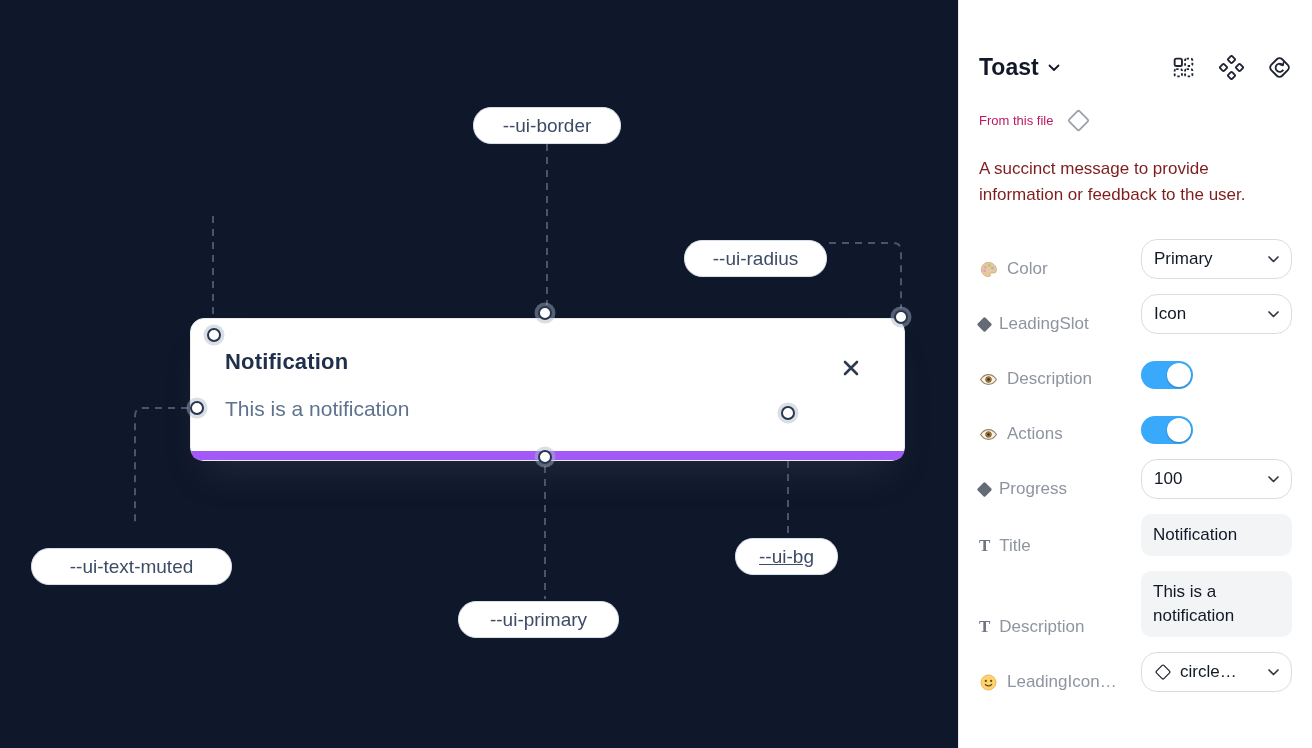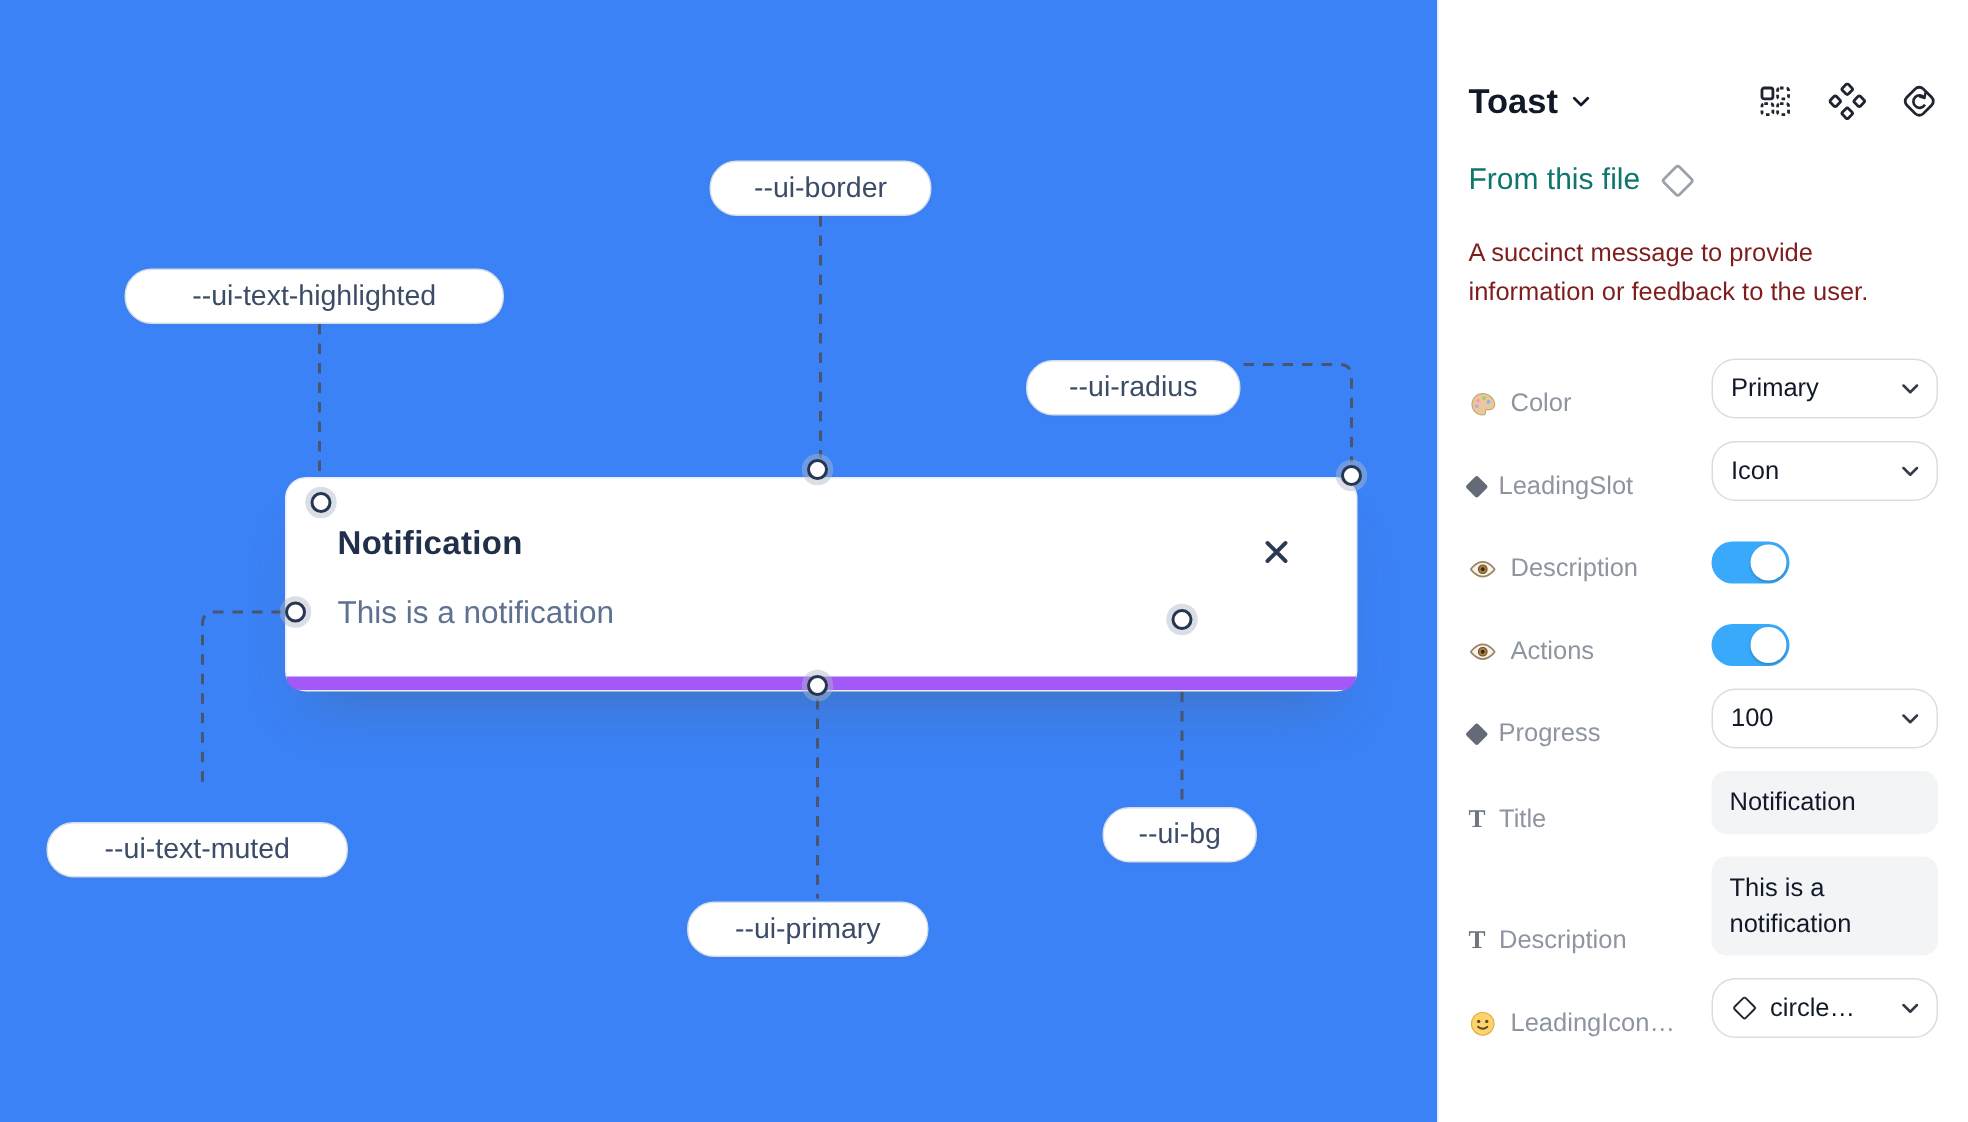--- a/index.html
+++ b/index.html
@@ -35,21 +35,21 @@
   
   .panel { width:354px; flex:0 0 354px; background:#fff; border-left:1px solid #e8eaee;
            padding:54px 20px 0 20px; }
   .panel-header { display:flex; align-items:center; }
   .panel-title { font-size:23px; font-weight:700; color:#111827; }
   .title-caret { margin-left:9px; display:flex; align-items:center; cursor:pointer; }
   .header-icons { margin-left:auto; display:flex; gap:23px; align-items:center; }
   .hicon { background:none; border:none; padding:0; cursor:pointer; display:flex; }
 
   .source-row { margin-top:26px; display:flex; align-items:center; gap:12px; }
-  .source-label { color:#0f766e; font-size:20px; }
+  .source-label { color:#be185d; font-size:13px; }
 
   .panel-desc { margin-top:22px; font-size:17px; line-height:26px; color:#7f1d1d; }
 
   .rows { margin-top:31px; display:flex; flex-direction:column; gap:15px; }
   .row { display:flex; align-items:flex-end; justify-content:space-between; min-height:40px; }
   .row-label { display:flex; align-items:center; gap:9px; color:#8e95a0; font-size:17px; }
   .prop-diamond { width:11px; height:11px; background:#646b76; transform:rotate(45deg);
                   border-radius:1.5px; display:inline-block; }
   .prop-T { font-family:"Liberation Serif", serif; font-weight:700; color:#6e7680;
             font-size:17px; }
@@ -70,39 +70,38 @@
   .field { width:151px; background:#f3f4f6; border-radius:10px; padding:9px 12px;
            font-size:17px; font-weight:500; color:#111827; line-height:24px; min-height:40px;
            display:flex; align-items:center; }
   .field.multiline { align-items:flex-start; }
 </style>
 </head>
 <body>
 
 <div class="app">
 
-  <div class="canvas" style="background: #3b82f6;">
+  <div class="canvas" style="background: #0f172a;">
 
     <svg class="wires" width="958" height="748">
       <g fill="none" stroke="#49556e" stroke-width="2" stroke-dasharray="7 6">
         <path d="M547 144 V 305"></path>
         <path d="M213 216 V 326"></path>
         <path d="M829 243 H 893 Q 901 243 901 251 V 308"></path>
         <path d="M188 408 H 143 Q 135 408 135 416 V 522"></path>
         <path d="M545 466 V 599"></path>
         <path d="M788 422 V 536"></path>
       </g>
     </svg>
 
     <div class="pill" style="left:473px; top:107px; width:148px;">--ui-border</div>
-    <div class="pill" style="left:83px;  top:179px; width:253px;">--ui-text-highlighted</div>
     <div class="pill" style="left:684px; top:225px; width:143px;margin-top:15px;">--ui-radius</div>
     <div class="pill" style="left:31px;  top:548px; width:201px;">--ui-text-muted</div>
     <div class="pill" style="left:458px; top:601px; width:161px;">--ui-primary</div>
-    <div class="pill" style="left:735px; top:538px; width:103px;">--ui-bg</div>
+    <div class="pill" style="left:735px; top:538px; width:103px;text-decoration:underline;">--ui-bg</div>
 
     <div class="toast">
       <div class="toast-title">Notification</div>
       <div class="toast-desc">This is a notification</div>
       <button class="toast-close">
         <svg width="20" height="20" viewBox="0 0 20 20">
           <path d="M4 4 L16 16 M16 4 L4 16" stroke="#2b3a52" stroke-width="2.6" stroke-linecap="round"></path>
         </svg>
       </button>
       <div class="toast-bar" style="background: rgb(162, 89, 247);"></div>

